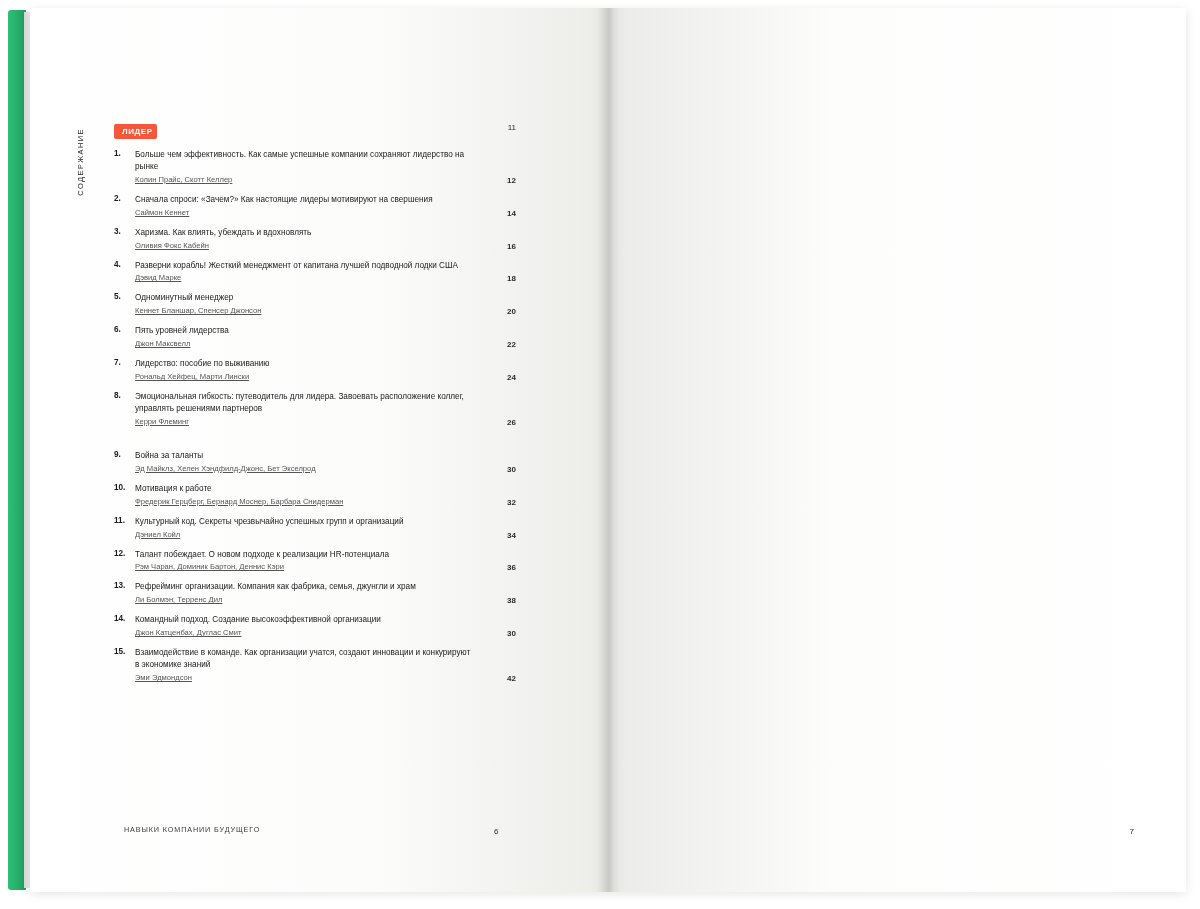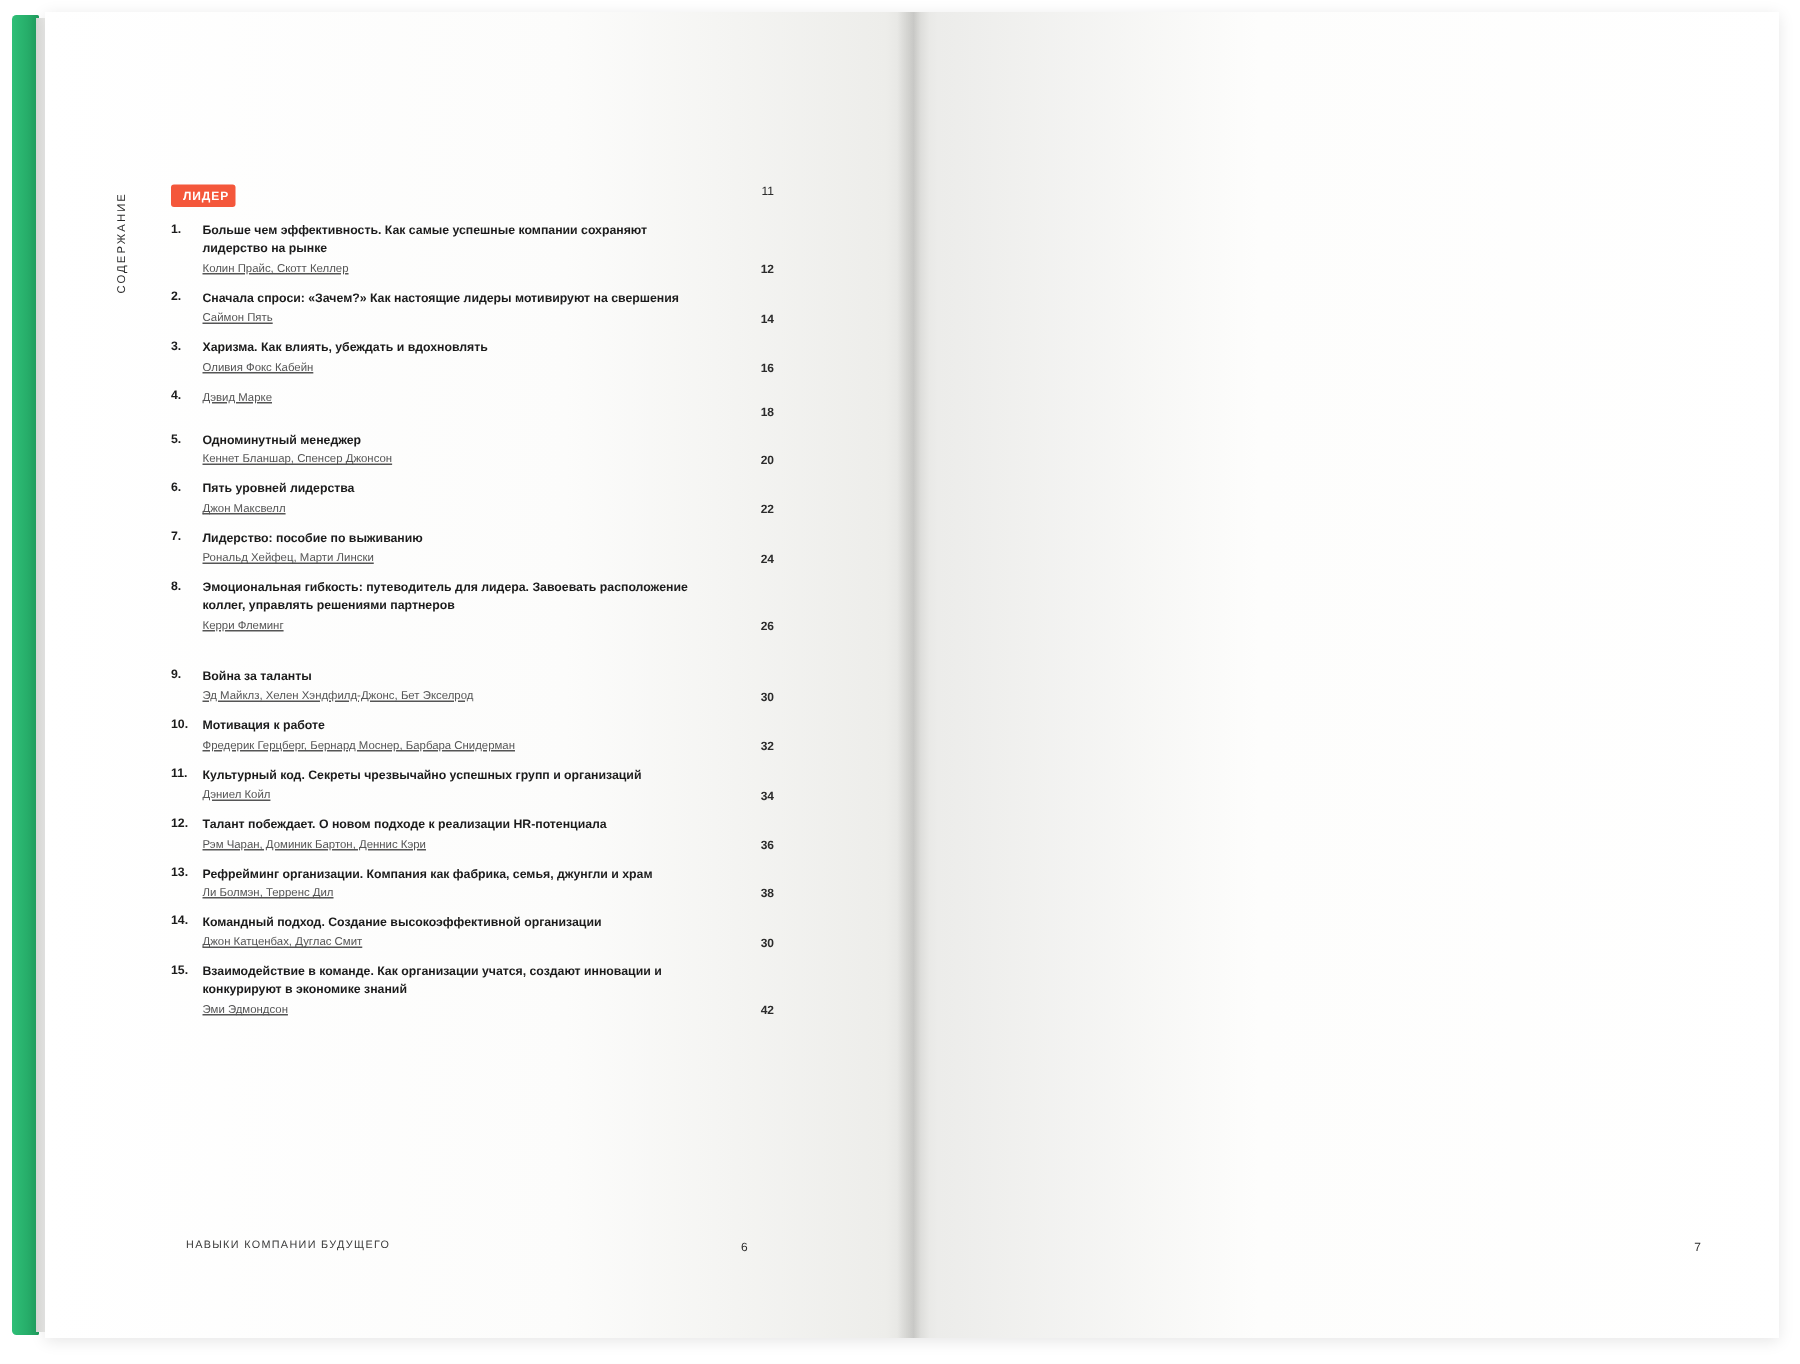--- a/index.html
+++ b/index.html
@@ -107,21 +107,21 @@
   }
   .entry .num {
     position: absolute;
     left: 0; top: 0;
     font-size: 8.2px;
     font-weight: bold;
     color: #1b1b1b;
   }
   .entry .title {
     font-size: 8.2px;
-    font-weight: bold;
+    font-weight: normal;
     color: #1b1b1b;
     line-height: 1.45;
     margin: 0;
   }
   .entry .authors {
     font-size: 7.6px;
     color: #555555;
     line-height: 1.45;
     margin: 1px 0 0 0;
     text-decoration: underline;
@@ -169,31 +169,32 @@
           <div class="tag-row"><span class="section-tag" style="background: rgb(244, 87, 59);">ЛИДЕР</span><span class="pg">11</span></div>
           <div class="entry">
             <span class="num">1.</span>
             <p class="title">Больше чем эффективность. Как самые успешные компании сохраняют лидерство на рынке</p>
             <p class="authors">Колин Прайс, Скотт Келлер</p>
             <span class="pg">12</span>
           </div>
           <div class="entry">
             <span class="num">2.</span>
             <p class="title">Сначала спроси: «Зачем?» Как настоящие лидеры мотивируют на свершения</p>
-            <p class="authors">Саймон Пять</p>
+            <p class="authors">Саймон Кеннет</p>
             <span class="pg">14</span>
           </div>
           <div class="entry">
             <span class="num">3.</span>
             <p class="title">Харизма. Как влиять, убеждать и вдохновлять</p>
             <p class="authors">Оливия Фокс Кабейн</p>
             <span class="pg">16</span>
           </div>
           <div class="entry">
             <span class="num">4.</span>
+            <p class="title">Разверни корабль! Жесткий менеджмент от капитана лучшей подводной лодки США</p>
             <p class="authors">Дэвид Марке</p>
             <span class="pg">18</span>
           </div>
           <div class="entry">
             <span class="num">5.</span>
             <p class="title">Одноминутный менеджер</p>
             <p class="authors">Кеннет Бланшар, Спенсер Джонсон</p>
             <span class="pg">20</span>
           </div>
           <div class="entry">

